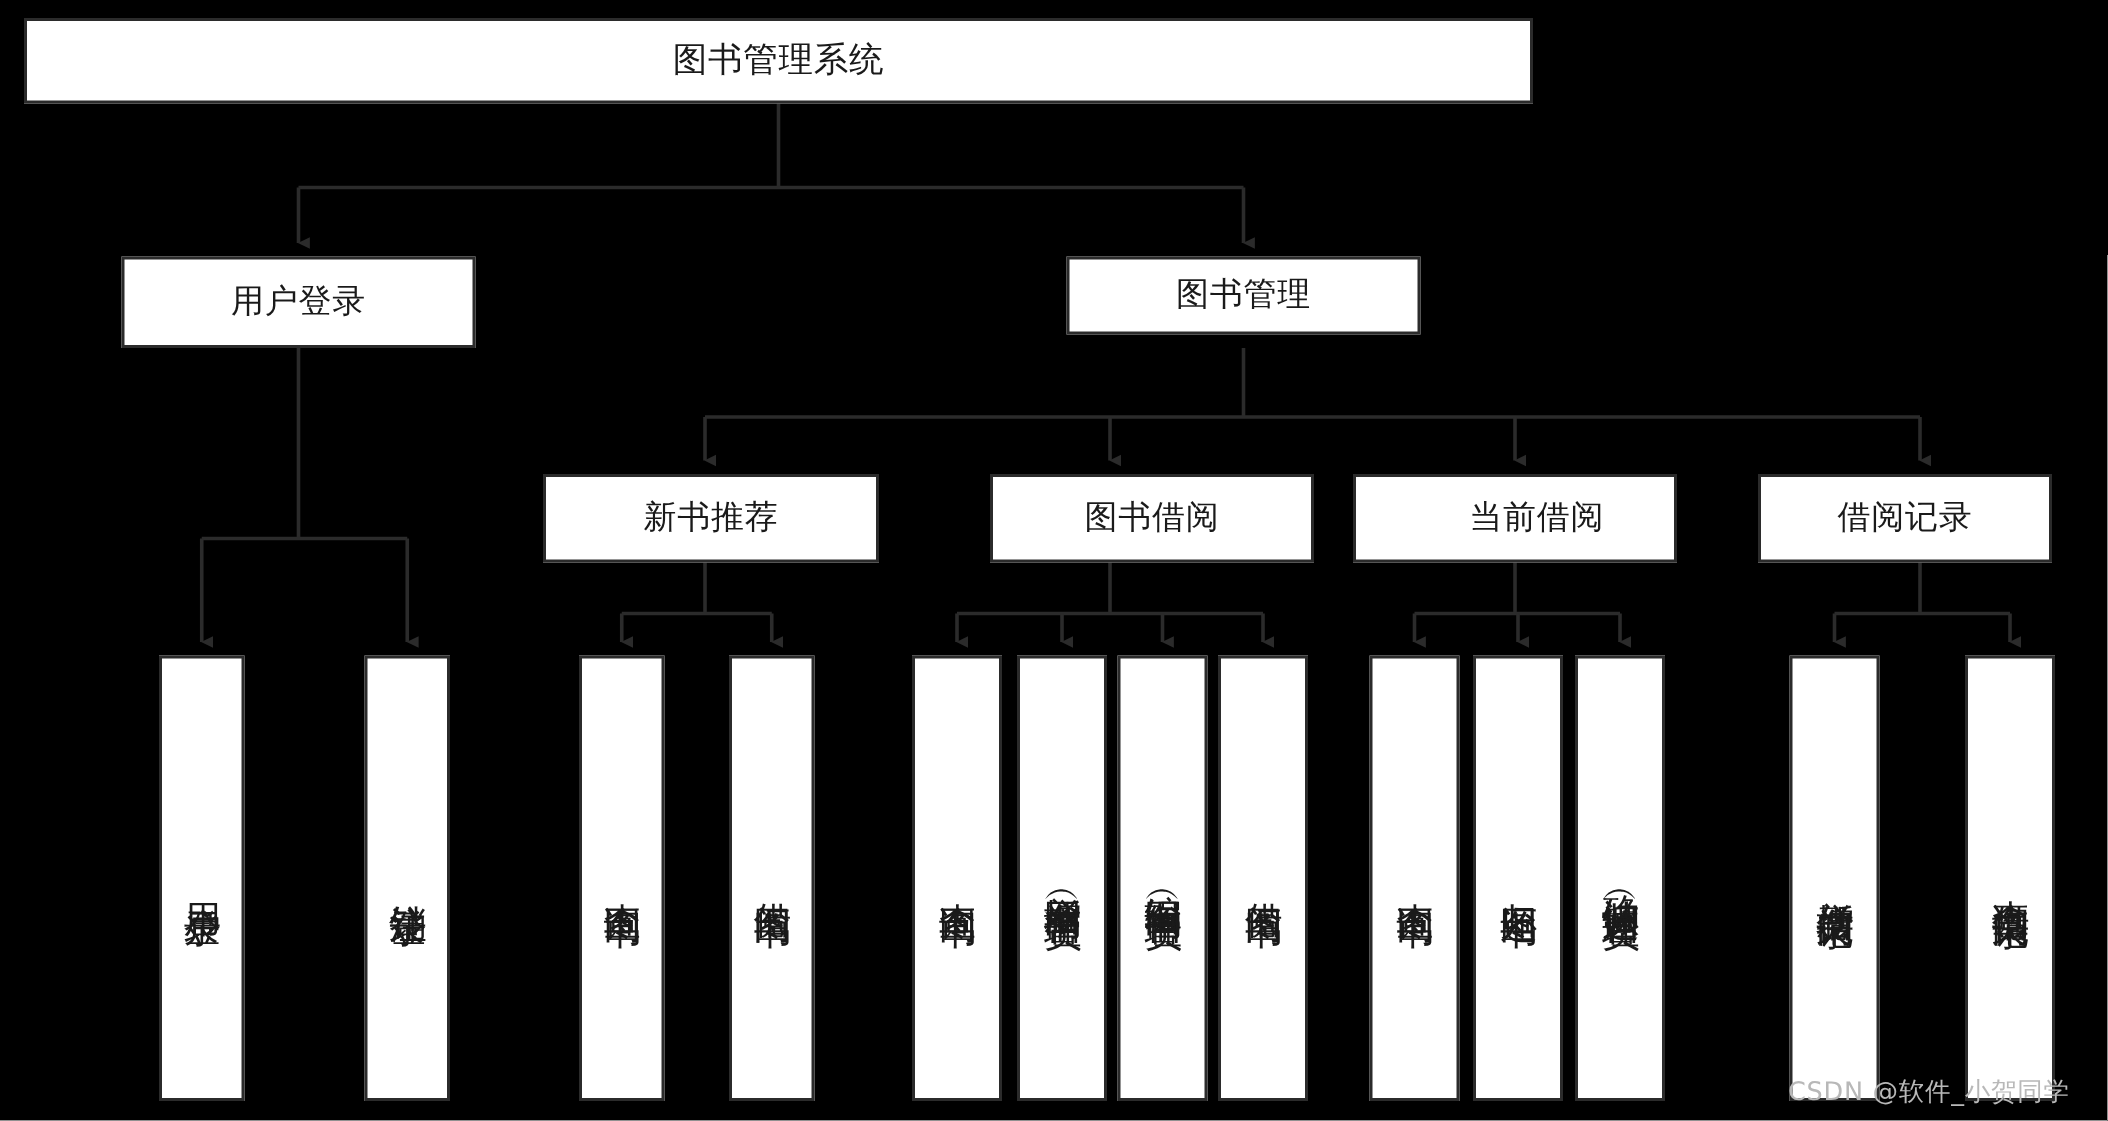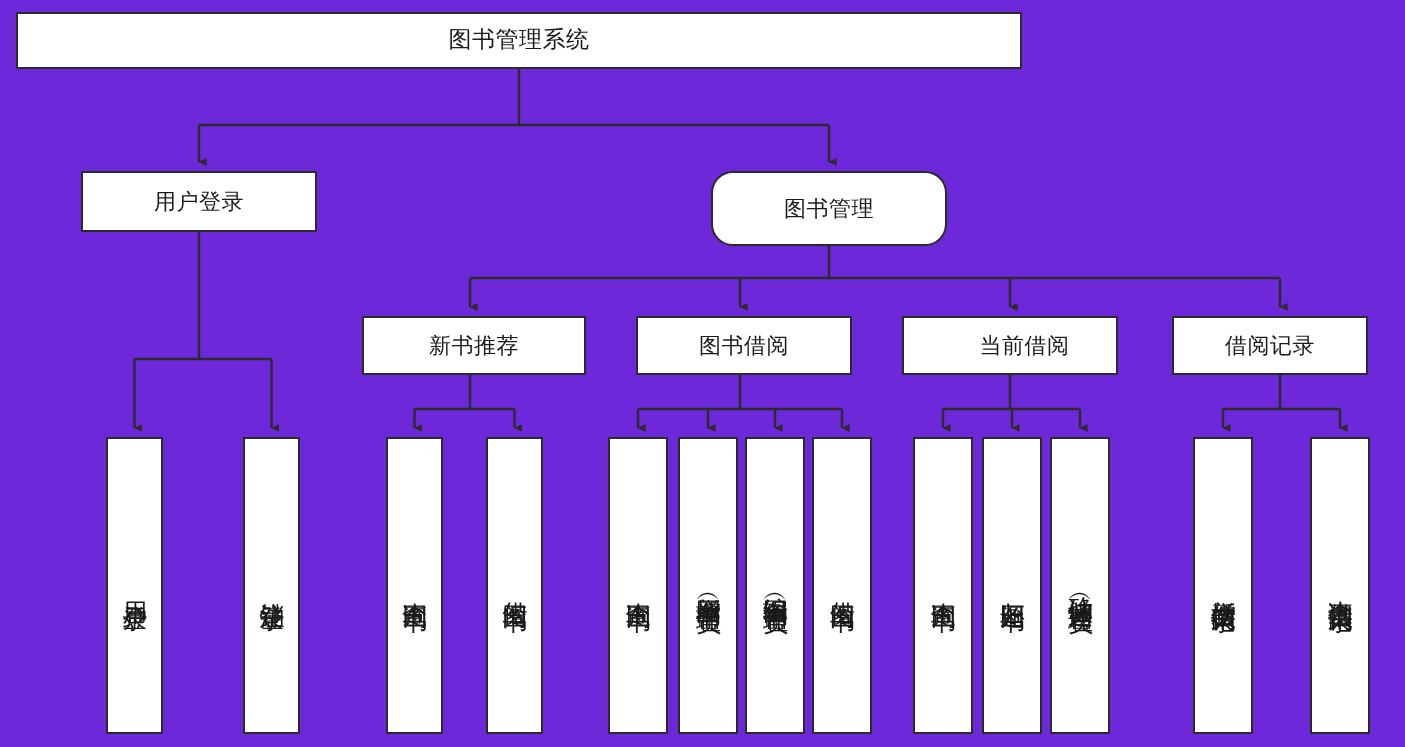--- a/index.html
+++ b/index.html
@@ -8,23 +8,22 @@
     padding: 0;
     background: #ffffff;
   }
   body {
     font-family: "DejaVu Sans", "Liberation Sans", sans-serif;
   }
   #diagram-root {
     position: relative;
     width: 1405px;
     height: 747px;
-    background: #6d28d9;
+    background: #000000;
     overflow: hidden;
-    font-family: Liberation Serif, serif;
   }
   #edge-layer {
     position: absolute;
     left: 0;
     top: 0;
     width: 1405px;
     height: 747px;
     pointer-events: none;
   }
   .node {
@@ -116,27 +115,27 @@
       </g>
   </svg>
 
   <div id="node-layer">
       <div class="node horiz root" style="left: 16px; top: 12px; width: 1006px; height: 57px;">
         <span class="node-label">图书管理系统</span>
       </div>
       <div class="node horiz" style="left: 81px; top: 171px; width: 236px; height: 61px;">
         <span class="node-label">用户登录</span>
       </div>
-      <div class="node horiz" style="left: 711px; top: 171px; width: 236px; height: 75px; border-radius: 22px;">
+      <div class="node horiz" style="left: 711px; top: 171px; width: 236px; height: 52px;">
         <span class="node-label">图书管理</span>
       </div>
       <div class="node horiz" style="left: 362px; top: 316px; width: 224px; height: 59px;">
         <span class="node-label">新书推荐</span>
       </div>
-      <div class="node horiz" style="left: 636px; top: 316px; width: 216px; height: 59px;">
+      <div class="node horiz" style="left: 660px; top: 316px; width: 216px; height: 59px;">
         <span class="node-label">图书借阅</span>
       </div>
       <div class="node horiz" style="left: 902px; top: 316px; width: 216px; height: 59px; padding-left: 29px;">
         <span class="node-label">当前借阅</span>
       </div>
       <div class="node horiz" style="left: 1172px; top: 316px; width: 196px; height: 59px;">
         <span class="node-label">借阅记录</span>
       </div>
       <div class="node vert" style="left: 106px; top: 437px; width: 57px; height: 297px;">
         <span class="node-label">用户登录</span>
@@ -172,13 +171,14 @@
         <span class="node-label">确认归还（管理员）</span>
       </div>
       <div class="node vert" style="left: 1193px; top: 437px; width: 60px; height: 297px;">
         <span class="node-label">新增借阅记录</span>
       </div>
       <div class="node vert" style="left: 1310px; top: 437px; width: 60px; height: 297px;">
         <span class="node-label">查询借阅记录</span>
       </div>
     </div>
 
+  <div class="watermark" style="left: 1192px; top: 716px; color: rgb(184, 184, 184);">CSDN @软件_小贺同学</div>
 </div>
 
 </body></html>

